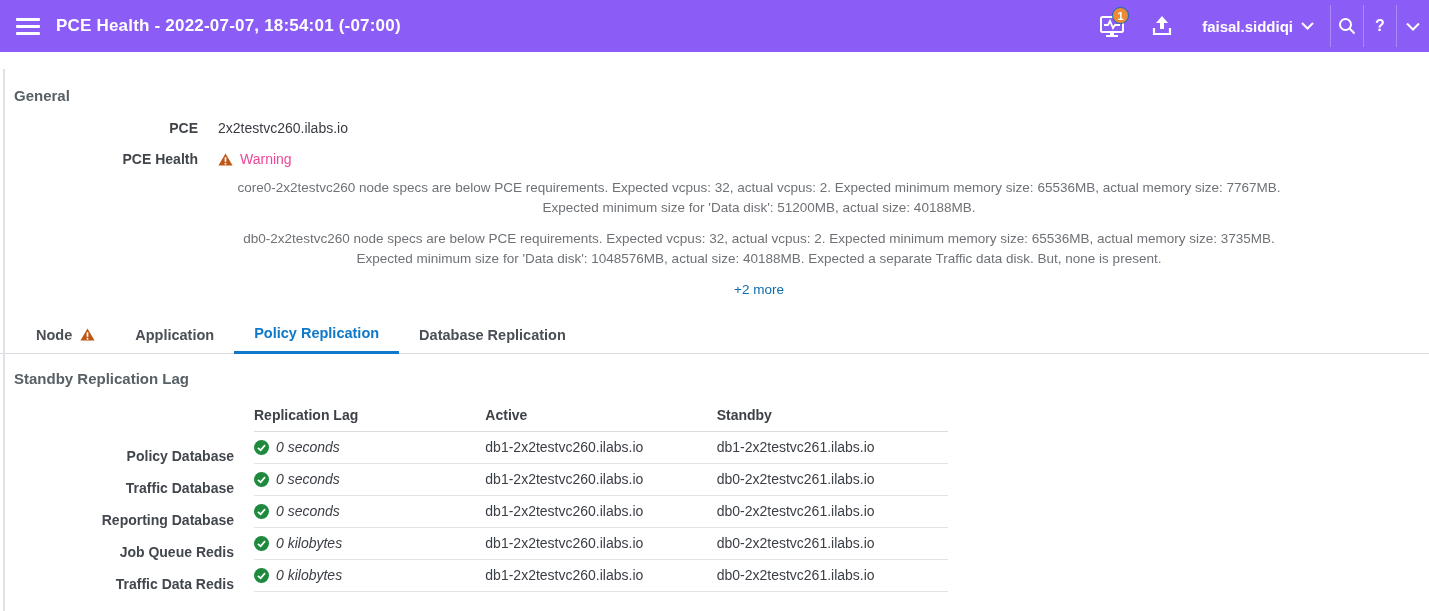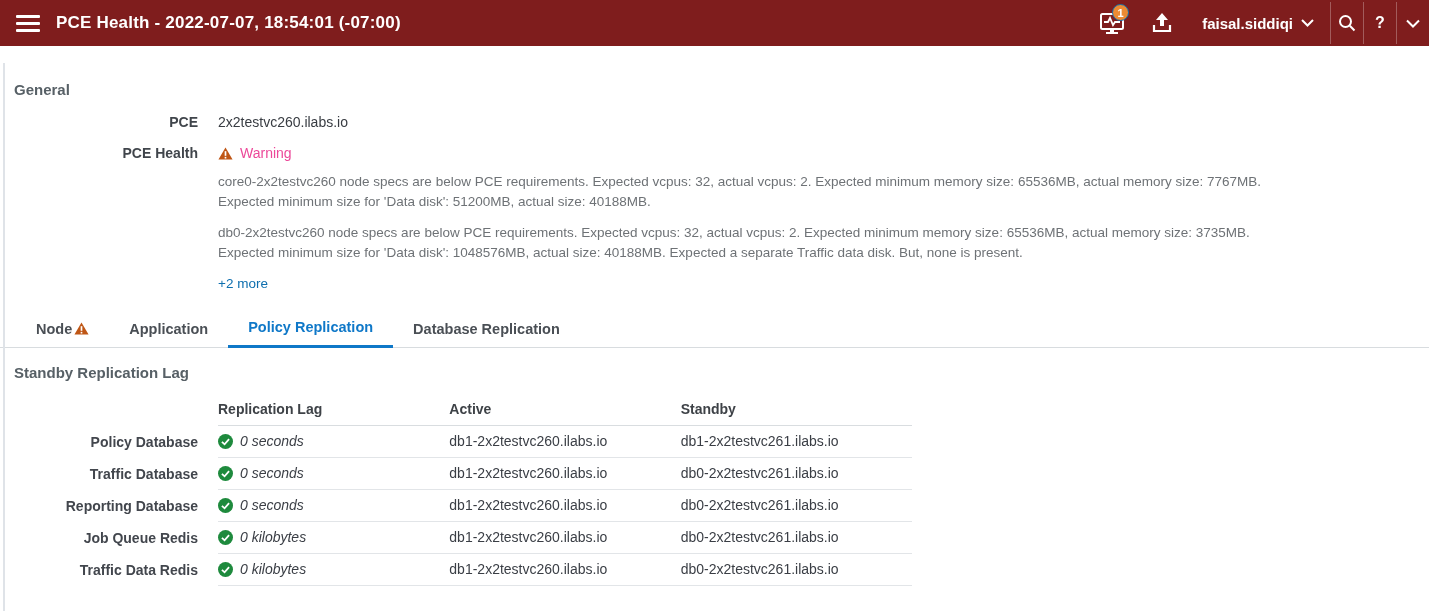--- a/index.html
+++ b/index.html
@@ -1,20 +1,20 @@
 <!DOCTYPE html>
 <html><head>
 <meta charset="utf-8">
 <style>
   * { margin:0; padding:0; box-sizing:border-box; }
   html,body { width:1429px; height:611px; background:#fff; overflow:hidden;
     font-family:"Liberation Sans","DejaVu Sans",sans-serif; }
 
   
-  .topbar { height:46px; background:#7f1d1d; display:flex; align-items:center; color:#fff; position:relative; }
+  .topbar { height:52px; background:#8b5cf6; display:flex; align-items:center; color:#fff; position:relative; }
   .hamburger { width:56px; height:42px; display:flex; align-items:center; justify-content:center; cursor:pointer; }
   .hamburger .bars { width:24px; }
   .hamburger .bars span { display:block; height:3px; background:#fff; border-radius:1px; margin:4px 0; }
   .topbar-title { font-size:17px; font-weight:bold; letter-spacing:.2px; }
   .topbar-right { margin-left:auto; display:flex; align-items:stretch; height:42px; }
   .tb-btn { display:flex; align-items:center; justify-content:center; cursor:pointer; position:relative; }
   .icon-health { width:52px; }
   .icon-export { width:48px; }
   .badge { position:absolute; top:2px; right:9px; min-width:17px; height:17px; border-radius:50%;
     background:#ec8b33; color:#fff; font-size:11px; font-weight:bold; display:flex; align-items:center;
@@ -24,39 +24,39 @@
   .help-glyph { font-size:16px; font-weight:bold; }
 
   
   .content { position:relative; padding-top:2px; height:569px;margin-top:17px; }
   .left-rail { position:absolute; left:3px; top:0; bottom:0; width:2px; background:#dfe3e8; }
 
   .section-title { color:#576066; font-size:15px; font-weight:bold; margin:16px 0 0 14px; }
 
   .field-row { display:flex; align-items:flex-start; }
   .field-label { width:218px; min-width:218px; text-align:right; font-weight:bold; color:#40454b; font-size:14px; padding-right:20px; }
-  .field-value { color:#383c42; font-size:14px; }
+  .field-value { color:#383c42; font-size:14px;text-align:center; }
   .row-pce { margin-top:16px; }
   .row-health { margin-top:15px; }
 
   .status-line { display:flex; align-items:center; gap:7px; color:#ec4899; font-weight:normal; font-size:14px; }
   .warn-tri { width:15px; height:13px; display:inline-block; }
   .warn-paras { max-width:1082px; }
   .warn-paras p { color:#6e7276; font-size:13.5px; line-height:20px; margin-top:11px; overflow-wrap:anywhere; }
   .more-link { display:inline-block; margin-top:13px; color:#0d6eae; font-size:13.5px; cursor:pointer; }
 
   
   .tabs { display:flex; margin-top:22px; border-bottom:1px solid #d8dcdf; padding-left:16px; }
   .tab { padding:6px 20px 10px; font-size:14.5px; font-weight:bold; color:#4a4f55; cursor:pointer;
-    display:flex; align-items:center; gap:2px; margin-bottom:-1px; }
+    display:flex; align-items:center; gap:8px; margin-bottom:-1px; }
   .tab.active { color:#0f78c8; border-bottom:3px solid #0f78c8; }
 
   
   .tbl { margin-top:14px; font-size:14px; }
-  .t-row { display:flex; align-items:center; }
+  .t-row { display:flex; align-items:flex-end;padding-left:36px; }
   .t-label { width:218px; min-width:218px; text-align:right; font-weight:bold; color:#42464d; padding-right:20px; }
   .t-cells { display:flex; width:694px; border-bottom:1px solid #e2e5e8; padding:7px 0 8px; align-items:center; }
   .t-head .t-cells { border-bottom:1px solid #d9dde0; padding:6px 0 8px; }
   .t-cell { width:232px; color:#3a3e45; }
   .t-head .t-cell { font-weight:bold; color:#3e4247; }
   .lag-cell { display:flex; align-items:center; gap:7px;font-style:italic; }
   .ok-ic { width:15px; height:15px; flex:0 0 auto; }
 </style>
 </head>
 <body>

